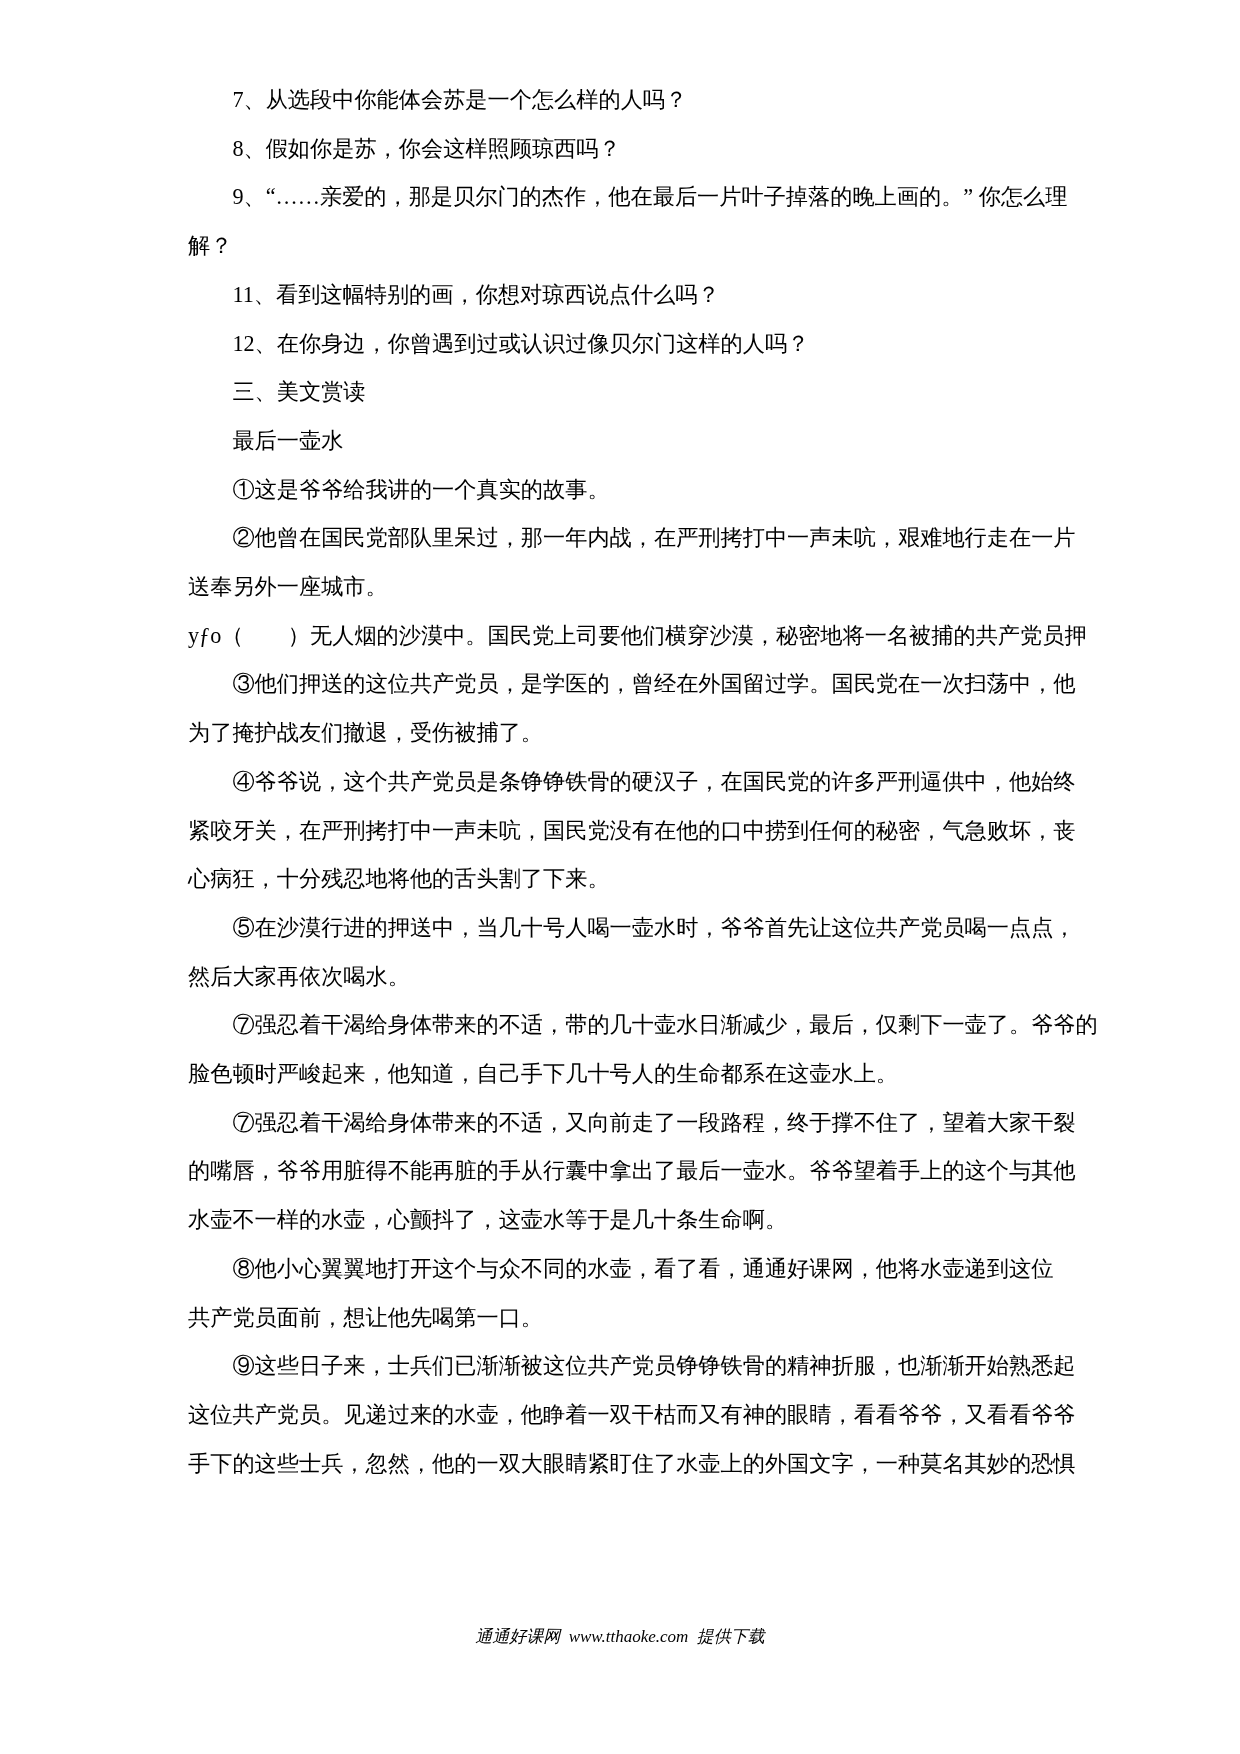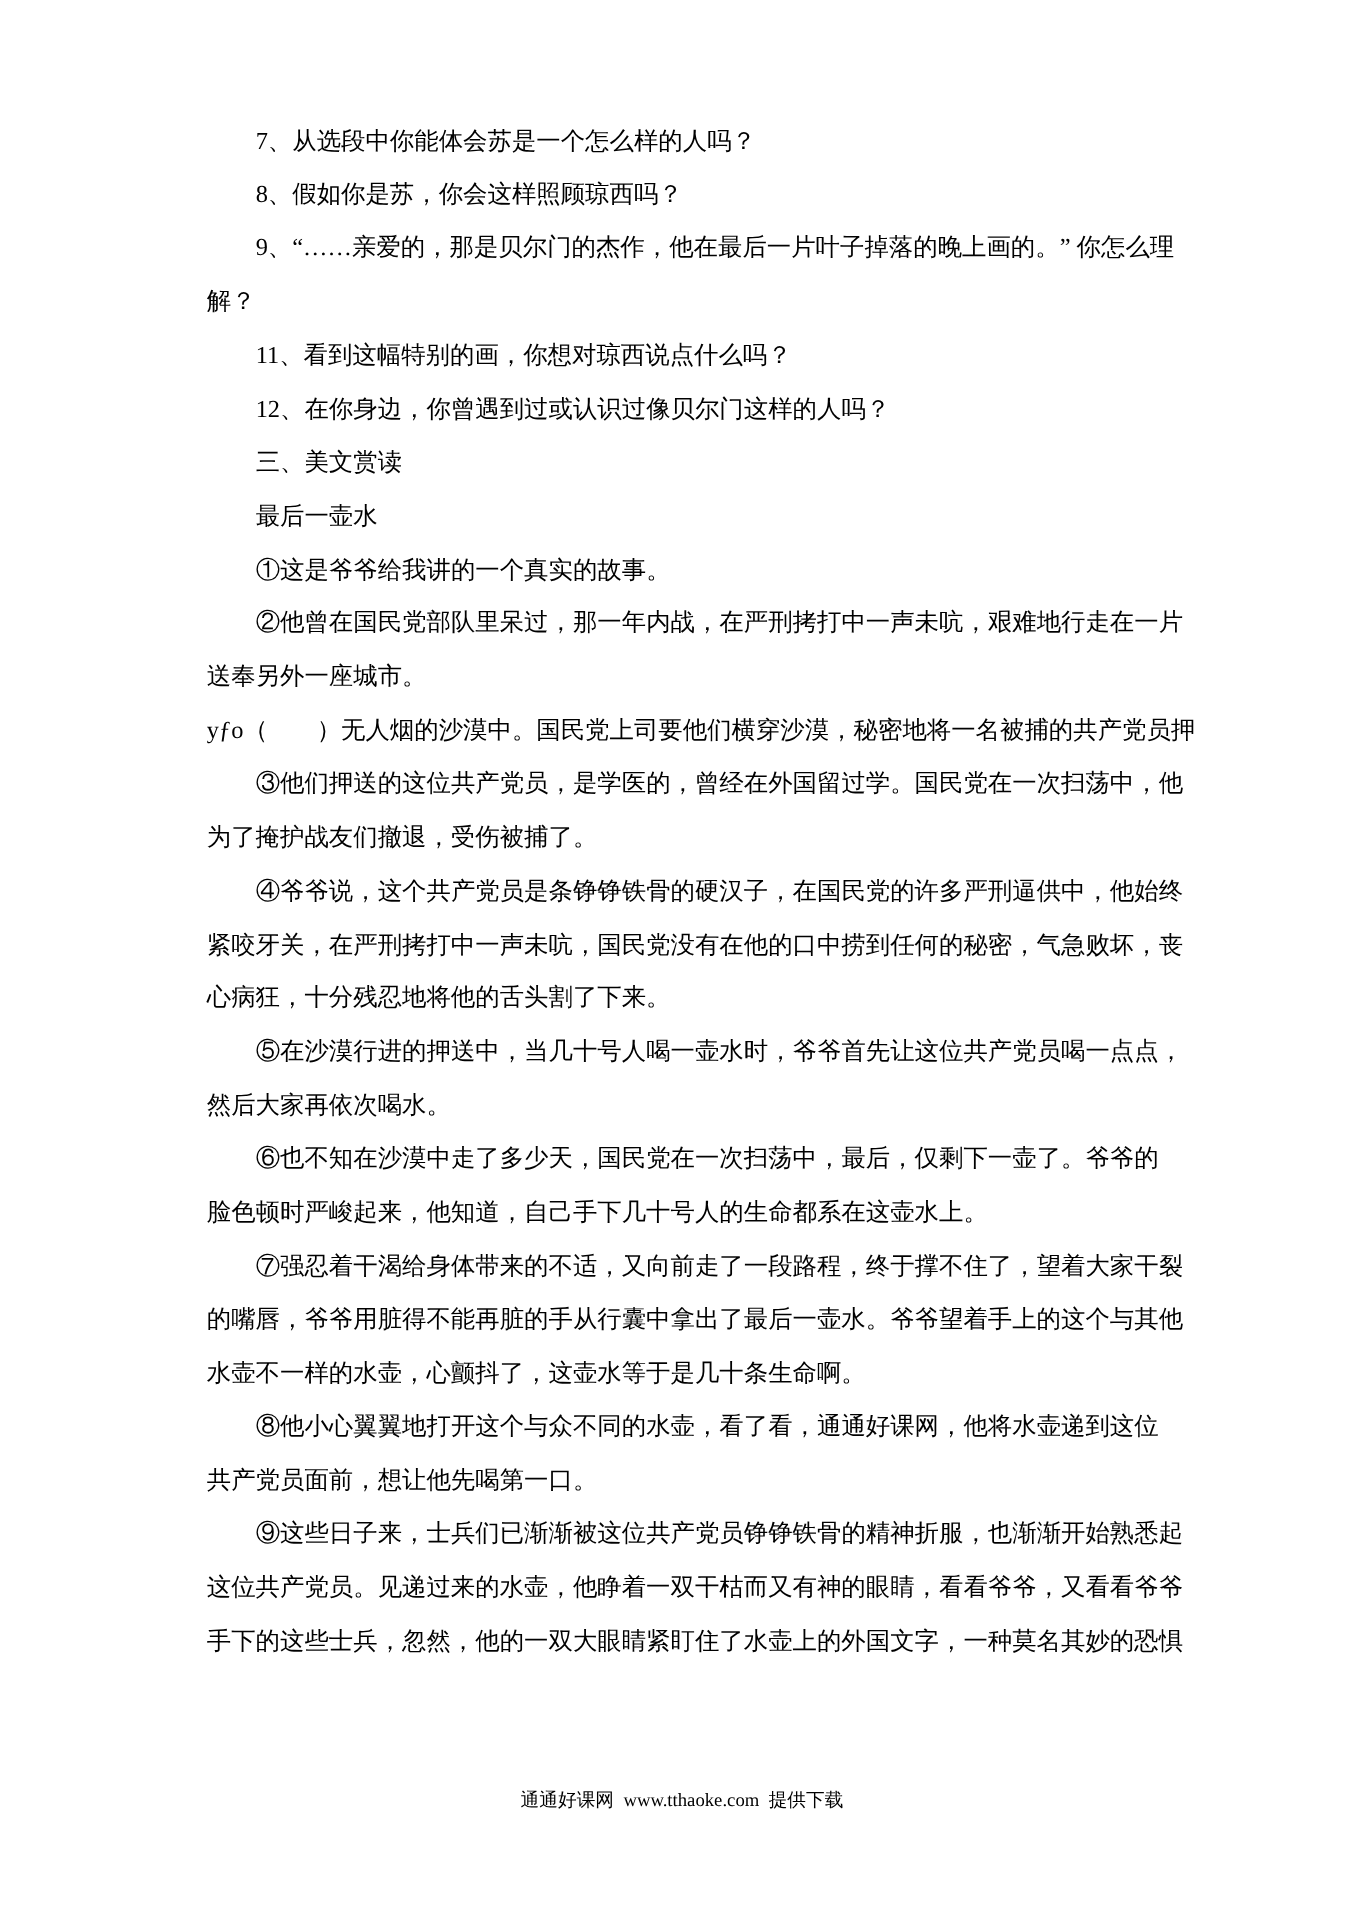--- a/index.html
+++ b/index.html
@@ -11,21 +11,21 @@
     width: 1240px;
     height: 1754px;
     overflow: hidden;
     font-family: "Liberation Serif", "DejaVu Serif", serif;
     color: #000000;
   }
   .page {
     box-sizing: border-box;
     width: 1240px;
     height: 1754px;
-    padding: 104px 160px 0 188px;
+    padding: 76px 160px 0 188px;
     position: relative;
   }
   .doc-line {
     font-size: 22.2px;
     line-height: 48.7px;
     white-space: pre;
     letter-spacing: 0;
   }
   .doc-line.indent {
     text-indent: 2em;
@@ -33,20 +33,21 @@
   .footer-line {
     position: absolute;
     left: 0;
     top: 1613px;
     width: 1240px;
     text-align: center;
     font-size: 17px;
     line-height: 48.7px;
     white-space: pre;
     color: #000000;
+    font-style: italic;
   }
 </style>
 </head>
 <body>
 
 <div class="page">
 
   <div class="doc-line indent">7、从选段中你能体会苏是一个怎么样的人吗？</div>
   <div class="doc-line indent">8、假如你是苏，你会这样照顾琼西吗？</div>
   <div class="doc-line indent">9、“……亲爱的，那是贝尔门的杰作，他在最后一片叶子掉落的晚上画的。” 你怎么理</div>
@@ -61,21 +62,21 @@
   <div class="doc-line indent">②他曾在国民党部队里呆过，那一年内战，在严刑拷打中一声未吭，艰难地行走在一片</div>
   <div class="doc-line">送奉另外一座城市。</div>
   <div class="doc-line">yƒo（　　）无人烟的沙漠中。国民党上司要他们横穿沙漠，秘密地将一名被捕的共产党员押</div>
   <div class="doc-line indent">③他们押送的这位共产党员，是学医的，曾经在外国留过学。国民党在一次扫荡中，他</div>
   <div class="doc-line">为了掩护战友们撤退，受伤被捕了。</div>
   <div class="doc-line indent">④爷爷说，这个共产党员是条铮铮铁骨的硬汉子，在国民党的许多严刑逼供中，他始终</div>
   <div class="doc-line">紧咬牙关，在严刑拷打中一声未吭，国民党没有在他的口中捞到任何的秘密，气急败坏，丧</div>
   <div class="doc-line">心病狂，十分残忍地将他的舌头割了下来。</div>
   <div class="doc-line indent">⑤在沙漠行进的押送中，当几十号人喝一壶水时，爷爷首先让这位共产党员喝一点点，</div>
   <div class="doc-line">然后大家再依次喝水。</div>
-  <div class="doc-line indent">⑥也不知在沙漠中走了多少天，国民党在一次扫荡中，最后，仅剩下一壶了。爷爷的</div>
+  <div class="doc-line indent">⑦强忍着干渴给身体带来的不适，带的几十壶水日渐减少，最后，仅剩下一壶了。爷爷的</div>
   <div class="doc-line">脸色顿时严峻起来，他知道，自己手下几十号人的生命都系在这壶水上。</div>
   <div class="doc-line indent">⑦强忍着干渴给身体带来的不适，又向前走了一段路程，终于撑不住了，望着大家干裂</div>
   <div class="doc-line">的嘴唇，爷爷用脏得不能再脏的手从行囊中拿出了最后一壶水。爷爷望着手上的这个与其他</div>
   <div class="doc-line">水壶不一样的水壶，心颤抖了，这壶水等于是几十条生命啊。</div>
   <div class="doc-line indent">⑧他小心翼翼地打开这个与众不同的水壶，看了看，通通好课网，他将水壶递到这位</div>
   <div class="doc-line">共产党员面前，想让他先喝第一口。</div>
   <div class="doc-line indent">⑨这些日子来，士兵们已渐渐被这位共产党员铮铮铁骨的精神折服，也渐渐开始熟悉起</div>
   <div class="doc-line">这位共产党员。见递过来的水壶，他睁着一双干枯而又有神的眼睛，看看爷爷，又看看爷爷</div>
   <div class="doc-line">手下的这些士兵，忽然，他的一双大眼睛紧盯住了水壶上的外国文字，一种莫名其妙的恐惧</div>
 

